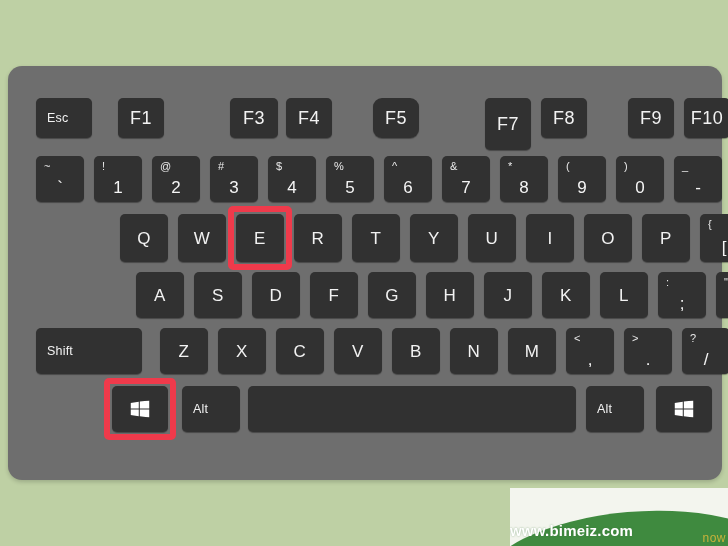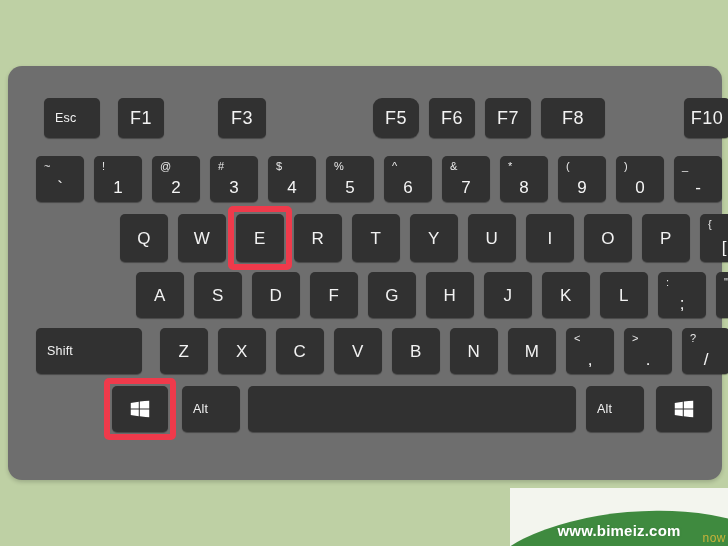--- a/index.html
+++ b/index.html
@@ -156,21 +156,20 @@
     letter-spacing: 3px;
     color: #3d8b3d;
     font-weight: bold;
     white-space: nowrap;
   }
   #wm-url {
     position: absolute;
     left: 0;
     top: 35px;
     width: 218px;
-    text-align: center;
     font-family: "Liberation Sans", sans-serif;
     font-size: 15px;
     line-height: 16px;
     color: #ffffff;
     font-weight: bold;
     text-shadow: 0 0 2px rgba(60,120,60,0.55);
     letter-spacing: 0.2px;
   }
   #wm-ghost {
     position: absolute;
@@ -183,40 +182,43 @@
     letter-spacing: 0.5px;
   }
 </style>
 </head>
 <body>
 
 <div id="stage">
 
   <div id="keyboard">
 
-    <div class="key word" style="left:28px;  top:32px; width:56px; height:40px;margin-left:8px;">
+    <div class="key word" style="left:28px;  top:32px; width:56px; height:40px;">
       <span class="glyph">Esc</span>
     </div>
     <div class="key fkey" style="left:110px; top:32px; width:46px; height:40px;">
       <span class="glyph">F1</span>
     </div>
-    <div class="key fkey" style="left:210px; top:32px; width:46px; height:40px;padding-left:48px;">
+    <div class="key fkey" style="left:222px; top:32px; width:46px; height:40px;padding-left:48px;">
       <span class="glyph">F3</span>
+    </div>
+    <div class="key fkey" style="left:278px; top:32px; width:46px; height:40px;">
+      <span class="glyph">F4</span>
     </div>
     <div class="key fkey" style="left:365px; top:32px; width:46px; height:40px;border-radius:9px;">
       <span class="glyph">F5</span>
     </div>
-    <div class="key fkey" style="left:421px; top:32px; width:46px; height:40px;">
-      <span class="glyph">F6</span>
-    </div>
-    <div class="key fkey" style="left:477px; top:32px; width:46px; height:40px;">
+    <div class="key fkey" style="left:477px; top:32px; width:46px; height:52px;">
       <span class="glyph">F7</span>
     </div>
-    <div class="key fkey" style="left:533px; top:32px; width:64px; height:40px;">
+    <div class="key fkey" style="left:533px; top:32px; width:46px; height:40px;">
       <span class="glyph">F8</span>
+    </div>
+    <div class="key fkey" style="left:620px; top:32px; width:46px; height:40px;">
+      <span class="glyph">F9</span>
     </div>
     <div class="key fkey" style="left:676px; top:32px; width:46px; height:40px;">
       <span class="glyph">F10</span>
     </div>
 
     <div class="key dual" style="left:28px; top:90px; width:48px; height:46px;">
       <span class="top">~</span>
       <span class="bot">`</span>
     </div>
     <div class="key dual" style="left:86px; top:90px; width:48px; height:46px;">

